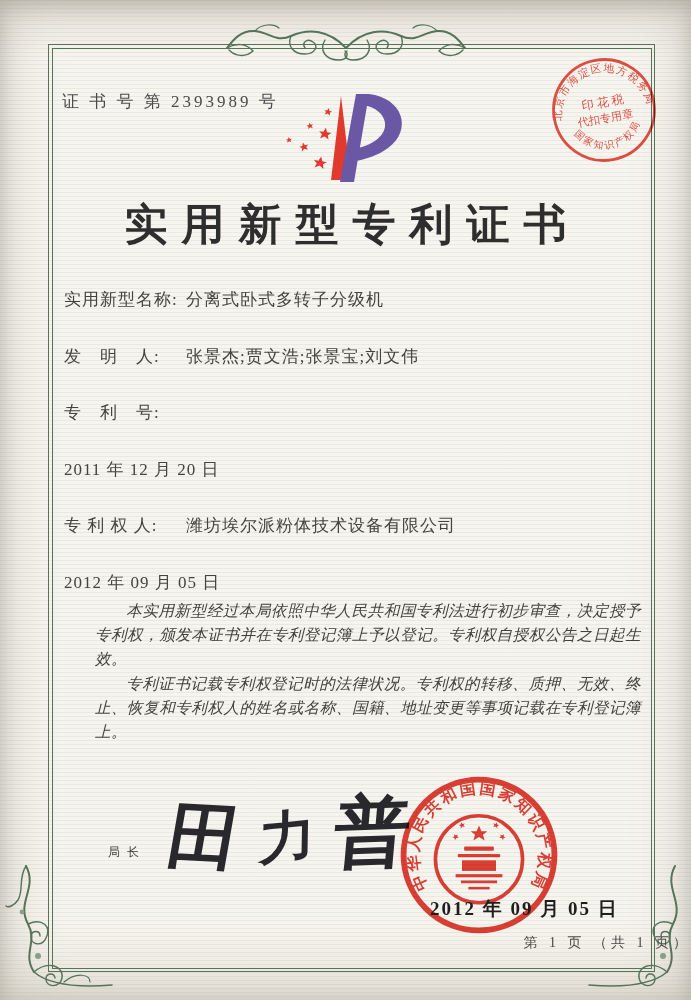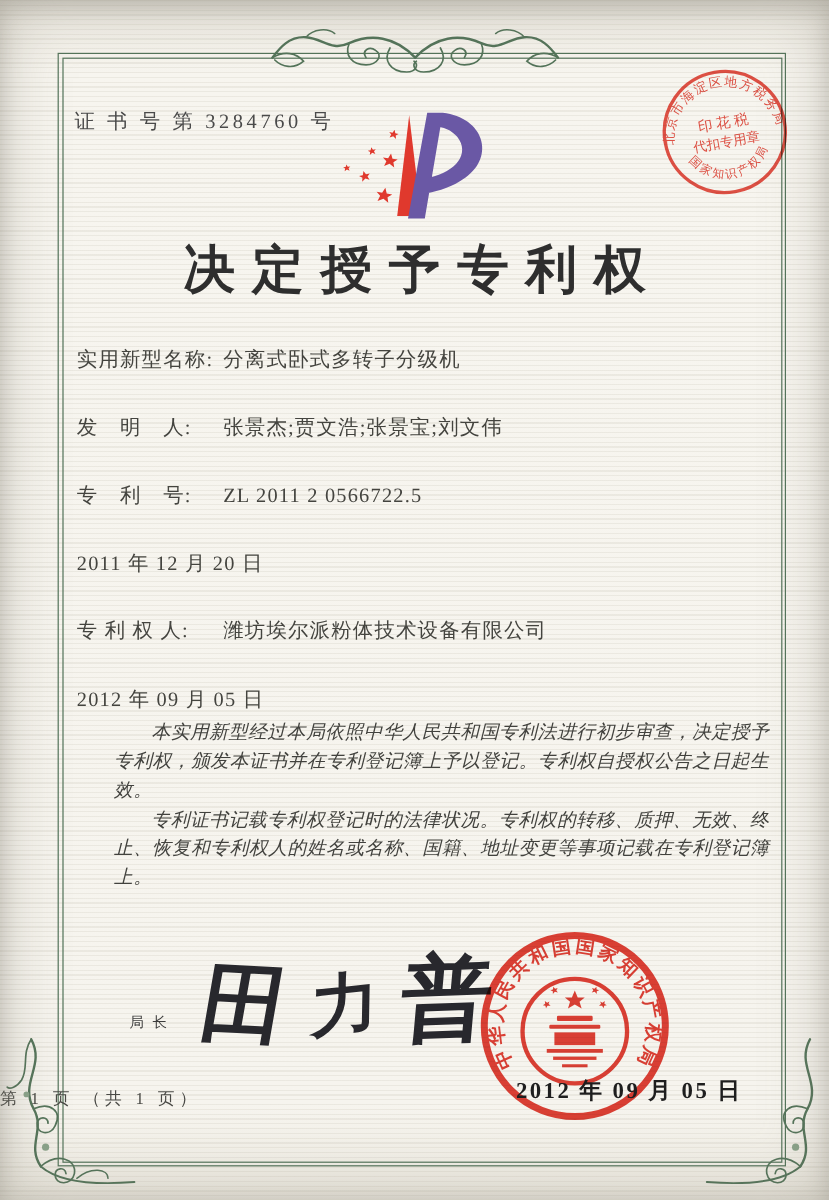--- a/index.html
+++ b/index.html
@@ -36,21 +36,21 @@
   .sig-name{position:absolute;left:168px;top:786px;color:#28282d;transform:skewX(-7deg);white-space:nowrap;}
   .sig-name span{display:inline-block;font-weight:600;font-family:"DejaVu Serif",serif;}
   .sig-c1{font-size:72px;transform:rotate(3deg);}
   .sig-c2{font-size:56px;margin-left:16px;transform:rotate(-6deg) translateY(-6px);}
   .sig-c3{font-size:76px;margin-left:14px;transform:rotate(-2deg) translateY(-4px);}
   .tax-stamp{position:absolute;left:548px;top:54px;transform:rotate(-10deg);
     opacity:.88;mix-blend-mode:multiply;}
   .big-seal{position:absolute;left:394px;top:770px;opacity:.92;mix-blend-mode:multiply;}
   .seal-date{position:absolute;left:430px;top:896px;font-size:19px;font-weight:600;
     letter-spacing:2px;color:#1e1e1e;z-index:5;}
-  .footer{position:absolute;left:0;right:0;top:907px;text-align:left;
+  .footer{position:absolute;left:0;right:0;top:934px;text-align:right;
     font-size:14px;letter-spacing:4px;color:#4a4a46;font-family:Liberation Serif, serif;}
   .green{stroke:#54745a;}
 </style>
 </head>
 <body>
 
 <div class="paper">
 
   <div class="frame-outer">
     <div class="frame-inner"></div>
@@ -84,21 +84,21 @@
   <svg class="ornament orn-br" width="112" height="132" viewBox="0 0 112 132">
     <g fill="none" class="green" stroke-width="2" stroke-linecap="round">
       <path d="M22,4 C34,26 12,40 24,62 C34,80 18,92 30,110"></path>
       <path d="M24,62 C38,56 48,64 42,76 C38,85 26,83 27,74 C28,68 36,68 36,74" stroke-width="1.4"></path>
       <path d="M30,110 C44,98 60,104 58,116 C56,126 42,126 42,117 C42,111 50,110 51,116" stroke-width="1.4"></path>
       <path d="M30,110 C44,122 70,126 108,123" stroke-width="1.6"></path>
       <circle cx="34" cy="94" r="3" fill="#8aa38a" stroke="none"></circle>
     </g>
   </svg>
 
-  <div class="cert-no">证 书 号 第 3284760 号</div>
+  <div class="cert-no">证 书 号 第 2393989 号</div>
 
   <svg class="tax-stamp" width="112" height="112" viewBox="0 0 120 120">
     <defs>
       <path id="taxTop" d="M13,66 A47,47 0 1 1 107,66"></path>
       <path id="taxBot" d="M19,60 A41,41 0 0 0 101,60"></path>
     </defs>
     <circle cx="60" cy="60" r="54" fill="none" stroke="#e23b2e" stroke-width="3"></circle>
     <text font-size="11.5" fill="#e23b2e" letter-spacing="1.5" font-family="'Liberation Serif',serif">
       <textPath href="#taxTop" startOffset="50%" text-anchor="middle">北京市海淀区地方税务局</textPath>
     </text>
@@ -119,34 +119,33 @@
       <use href="#star" transform="translate(49,46) scale(0.62) rotate(8)"></use>
       <use href="#star" transform="translate(28,59) scale(0.46) rotate(-14)"></use>
       <use href="#star" transform="translate(44,75) scale(0.66) rotate(10)"></use>
       <use href="#star" transform="translate(13,52) scale(0.30) rotate(-6)"></use>
     </g>
     <polygon points="65,8 75,92 55,92" fill="#e0392d"></polygon>
     <path fill="#6a58a5" d="M80,6 L93,6 C127,10 137,42 112,60 C101,68 90,71 80,73 L82,60 C104,55 116,40 105,26 C99,19 90,16 79,18 Z
          M80,6 L93,6 78,94 64,94 Z"></path>
   </svg>
 
-  <div class="title">决定授予专利权</div>
+  <div class="title">实用新型专利证书</div>
 
   <div class="fields">
     <div class="field">
       <span class="flabel">实用新型名称:</span>
       <span class="fvalue">分离式卧式多转子分级机</span>
     </div>
     <div class="field">
       <span class="flabel">发　明　人:</span>
       <span class="fvalue">张景杰;贾文浩;张景宝;刘文伟</span>
     </div>
     <div class="field">
       <span class="flabel">专　利　号:</span>
-      <span class="fvalue">ZL 2011 2 0566722.5</span>
     </div>
     <div class="field">
       <span class="fvalue">2011 年 12 月 20 日</span>
     </div>
     <div class="field">
       <span class="flabel">专 利 权 人:</span>
       <span class="fvalue">潍坊埃尔派粉体技术设备有限公司</span>
     </div>
     <div class="field">
       <span class="fvalue">2012 年 09 月 05 日</span>

